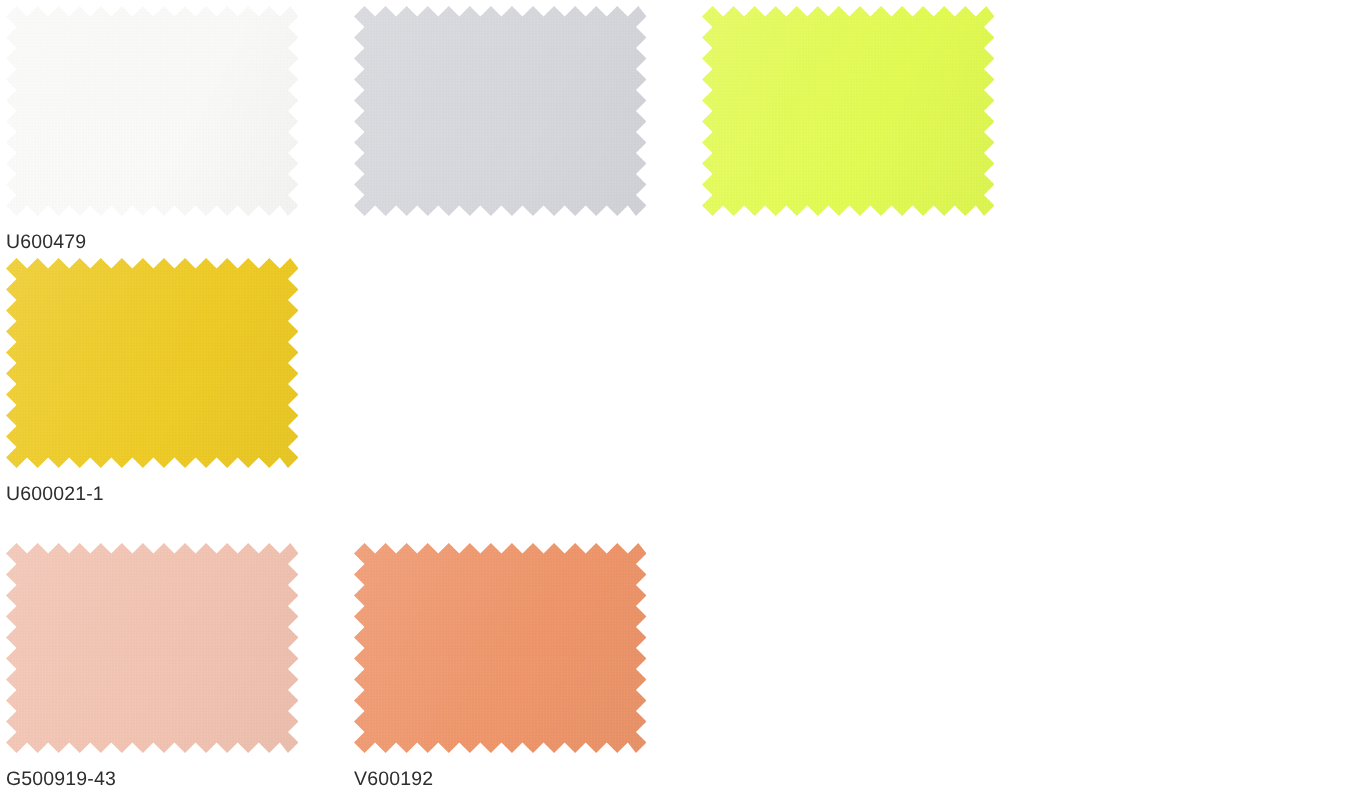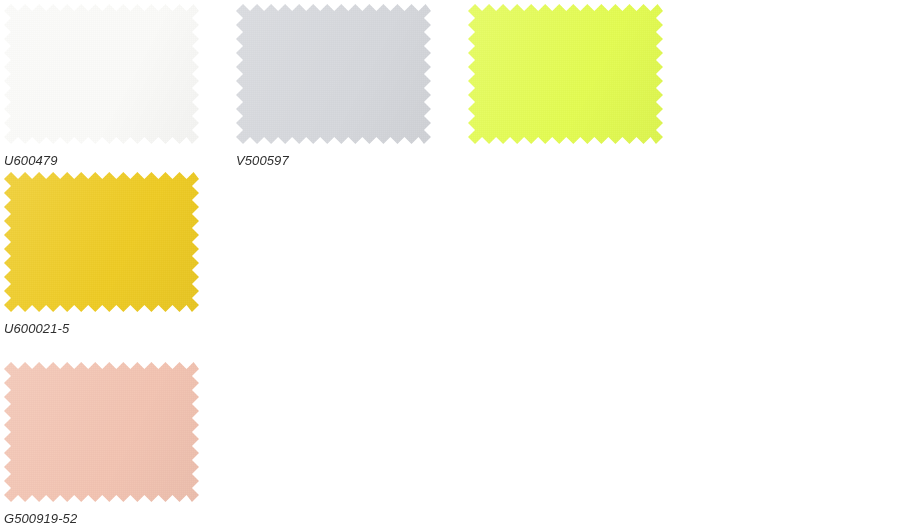--- a/index.html
+++ b/index.html
@@ -23,21 +23,20 @@
     padding: 0;
     margin: 0;
     width: 900px;
   }
 
   .swatch-cell {
     width: 232px;
     margin: 0 0 0 0;
     padding: 0;
     box-sizing: border-box;
-    font-style: italic;
   }
 
   .swatch-chip-wrap {
     position: relative;
     width: 195px;
     height: 140px;
     margin: 4px 0 0 4px;
   }
 
   
@@ -124,43 +123,51 @@
       </div>
       <div class="swatch-label">U600479</div>
     </div>
     <div class="swatch-cell">
       <div class="swatch-chip-wrap">
         <div class="swatch-chip" style="background: rgb(214, 216, 221);">
           <div class="swatch-texture"></div>
           <div class="swatch-sheen"></div>
         </div>
       </div>
-      <div class="swatch-label">V500597</div>
     </div>
     <div class="swatch-cell">
       <div class="swatch-chip-wrap">
         <div class="swatch-chip" style="background: rgb(228, 252, 82);">
           <div class="swatch-texture"></div>
           <div class="swatch-sheen"></div>
         </div>
       </div>
     </div>
     <div class="swatch-cell">
       <div class="swatch-chip-wrap">
         <div class="swatch-chip" style="background: rgb(239, 204, 36);">
           <div class="swatch-texture"></div>
           <div class="swatch-sheen"></div>
         </div>
       </div>
-      <div class="swatch-label">U600021-5</div>
+      <div class="swatch-label">U600021-1</div>
     </div>
     <div class="row-gap"></div>
     <div class="swatch-cell">
       <div class="swatch-chip-wrap">
         <div class="swatch-chip" style="background: rgb(243, 196, 178);">
           <div class="swatch-texture"></div>
           <div class="swatch-sheen"></div>
         </div>
       </div>
-      <div class="swatch-label">G500919-52</div>
+      <div class="swatch-label">G500919-43</div>
+    </div>
+    <div class="swatch-cell">
+      <div class="swatch-chip-wrap">
+        <div class="swatch-chip" style="background: rgb(240, 150, 106);">
+          <div class="swatch-texture"></div>
+          <div class="swatch-sheen"></div>
+        </div>
+      </div>
+      <div class="swatch-label">V600192</div>
     </div>
     <div class="swatch-cell"></div>
   </div>
 
 </body></html>

